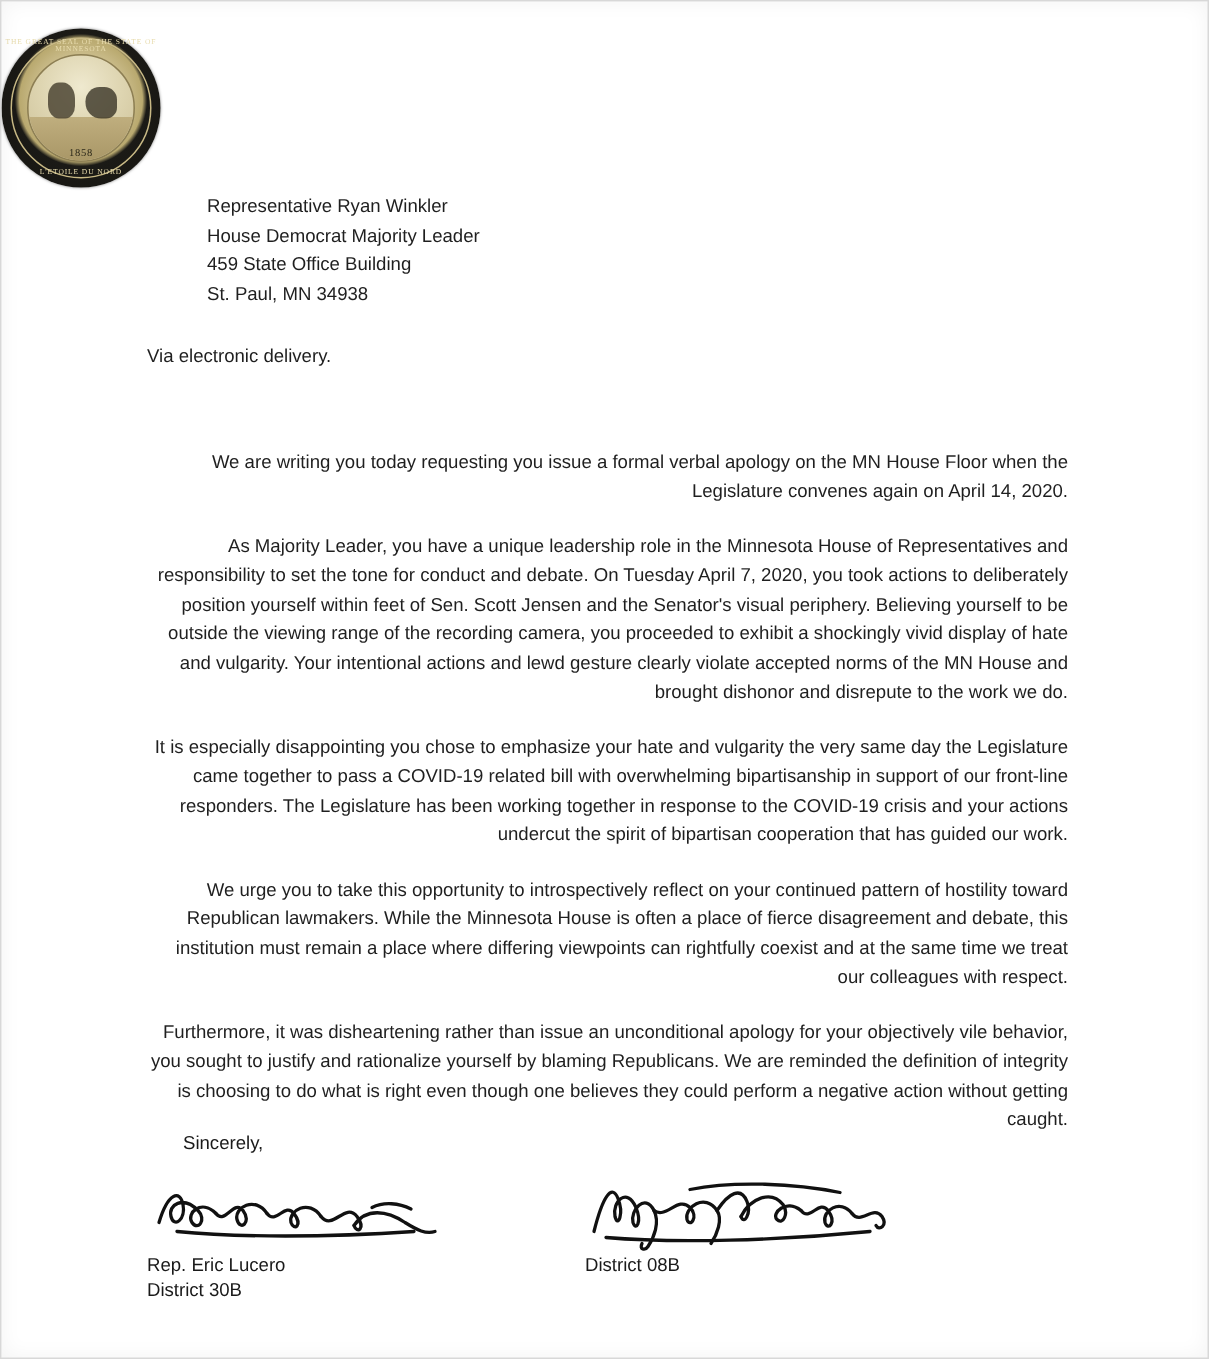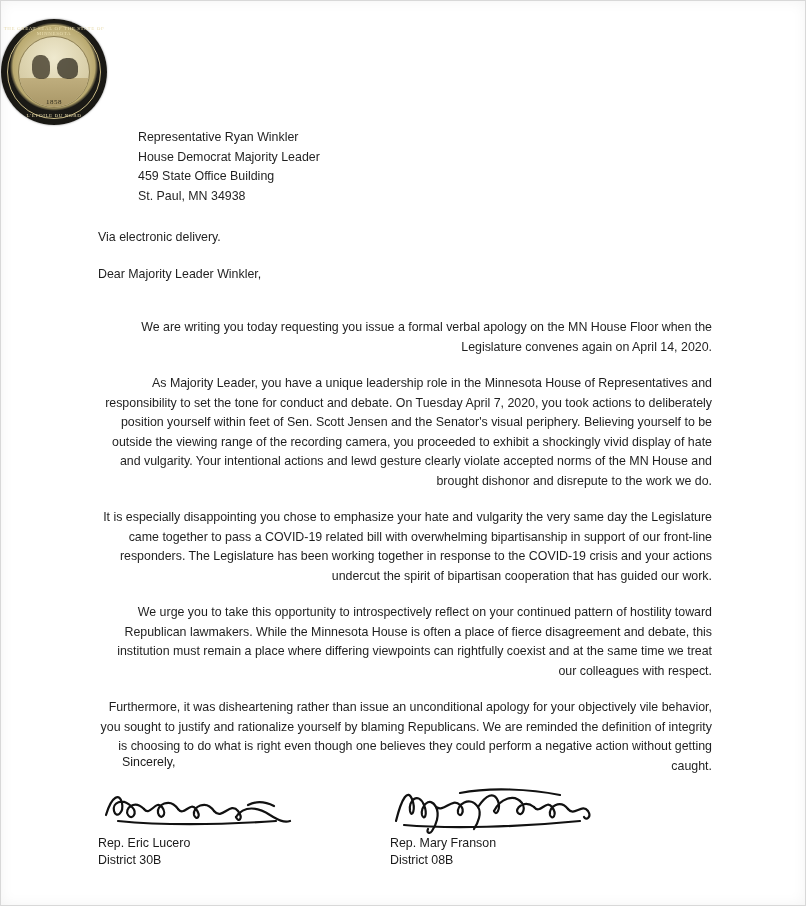--- a/index.html
+++ b/index.html
@@ -184,21 +184,20 @@
       <div class="addr-line">Representative Ryan Winkler</div>
       <div class="addr-line">House Democrat Majority Leader</div>
       <div class="addr-line">459 State Office Building</div>
       <div class="addr-line">St. Paul, MN 34938</div>
     </div>
 
     <div class="spacer-22"></div>
     <div class="simple-line">Via electronic delivery.</div>
 
     <div class="spacer-17"></div>
-    <div class="simple-line">Dear Majority Leader Winkler,</div>
 
     <div class="spacer-22"></div>
 
     <p class="para">We are writing you today requesting you issue a formal verbal apology on the MN House Floor when the Legislature convenes again on April 14, 2020.</p>
     <p class="para">As Majority Leader, you have a unique leadership role in the Minnesota House of Representatives and responsibility to set the tone for conduct and debate. On Tuesday April 7, 2020, you took actions to deliberately position yourself within feet of Sen. Scott Jensen and the Senator's visual periphery. Believing yourself to be outside the viewing range of the recording camera, you proceeded to exhibit a shockingly vivid display of hate and vulgarity. Your intentional actions and lewd gesture clearly violate accepted norms of the MN House and brought dishonor and disrepute to the work we do.</p>
     <p class="para">It is especially disappointing you chose to emphasize your hate and vulgarity the very same day the Legislature came together to pass a COVID-19 related bill with overwhelming bipartisanship in support of our front-line responders. The Legislature has been working together in response to the COVID-19 crisis and your actions undercut the spirit of bipartisan cooperation that has guided our work.</p>
     <p class="para">We urge you to take this opportunity to introspectively reflect on your continued pattern of hostility toward Republican lawmakers. While the Minnesota House is often a place of fierce disagreement and debate, this institution must remain a place where differing viewpoints can rightfully coexist and at the same time we treat our colleagues with respect.</p>
     <p class="para">Furthermore, it was disheartening rather than issue an unconditional apology for your objectively vile behavior, you sought to justify and rationalize yourself by blaming Republicans. We are reminded the definition of integrity is choosing to do what is right even though one believes they could perform a negative action without getting caught.</p>
 
   </div>
@@ -236,20 +235,19 @@
               <path d="M88 26 C92 32, 88 42, 84 48"></path>
               <path d="M88 26 C96 14, 104 10, 108 20 C111 28, 106 36, 104 30"></path>
               <path d="M104 30 C110 18, 124 12, 132 22 C136 28, 132 36, 128 32 C124 28, 134 18, 144 26"></path>
               <path d="M144 26 C150 34, 156 18, 162 26 C168 34, 162 40, 160 34 C158 26, 170 18, 178 28"></path>
               <path d="M178 28 C184 36, 192 22, 198 30 C202 36, 196 40, 194 36"></path>
               <path d="M70 12 C100 6, 140 8, 170 14"></path>
               <path d="M14 44 C60 48, 130 46, 190 40"></path>
             </g>
           </svg>
         </div>
-        <div class="sig-name">Rep. Mary Franson</div>
         <div class="sig-district">District 08B</div>
       </div>
 
     </div>
   </div>
 
 </div>
 
 </body></html>

